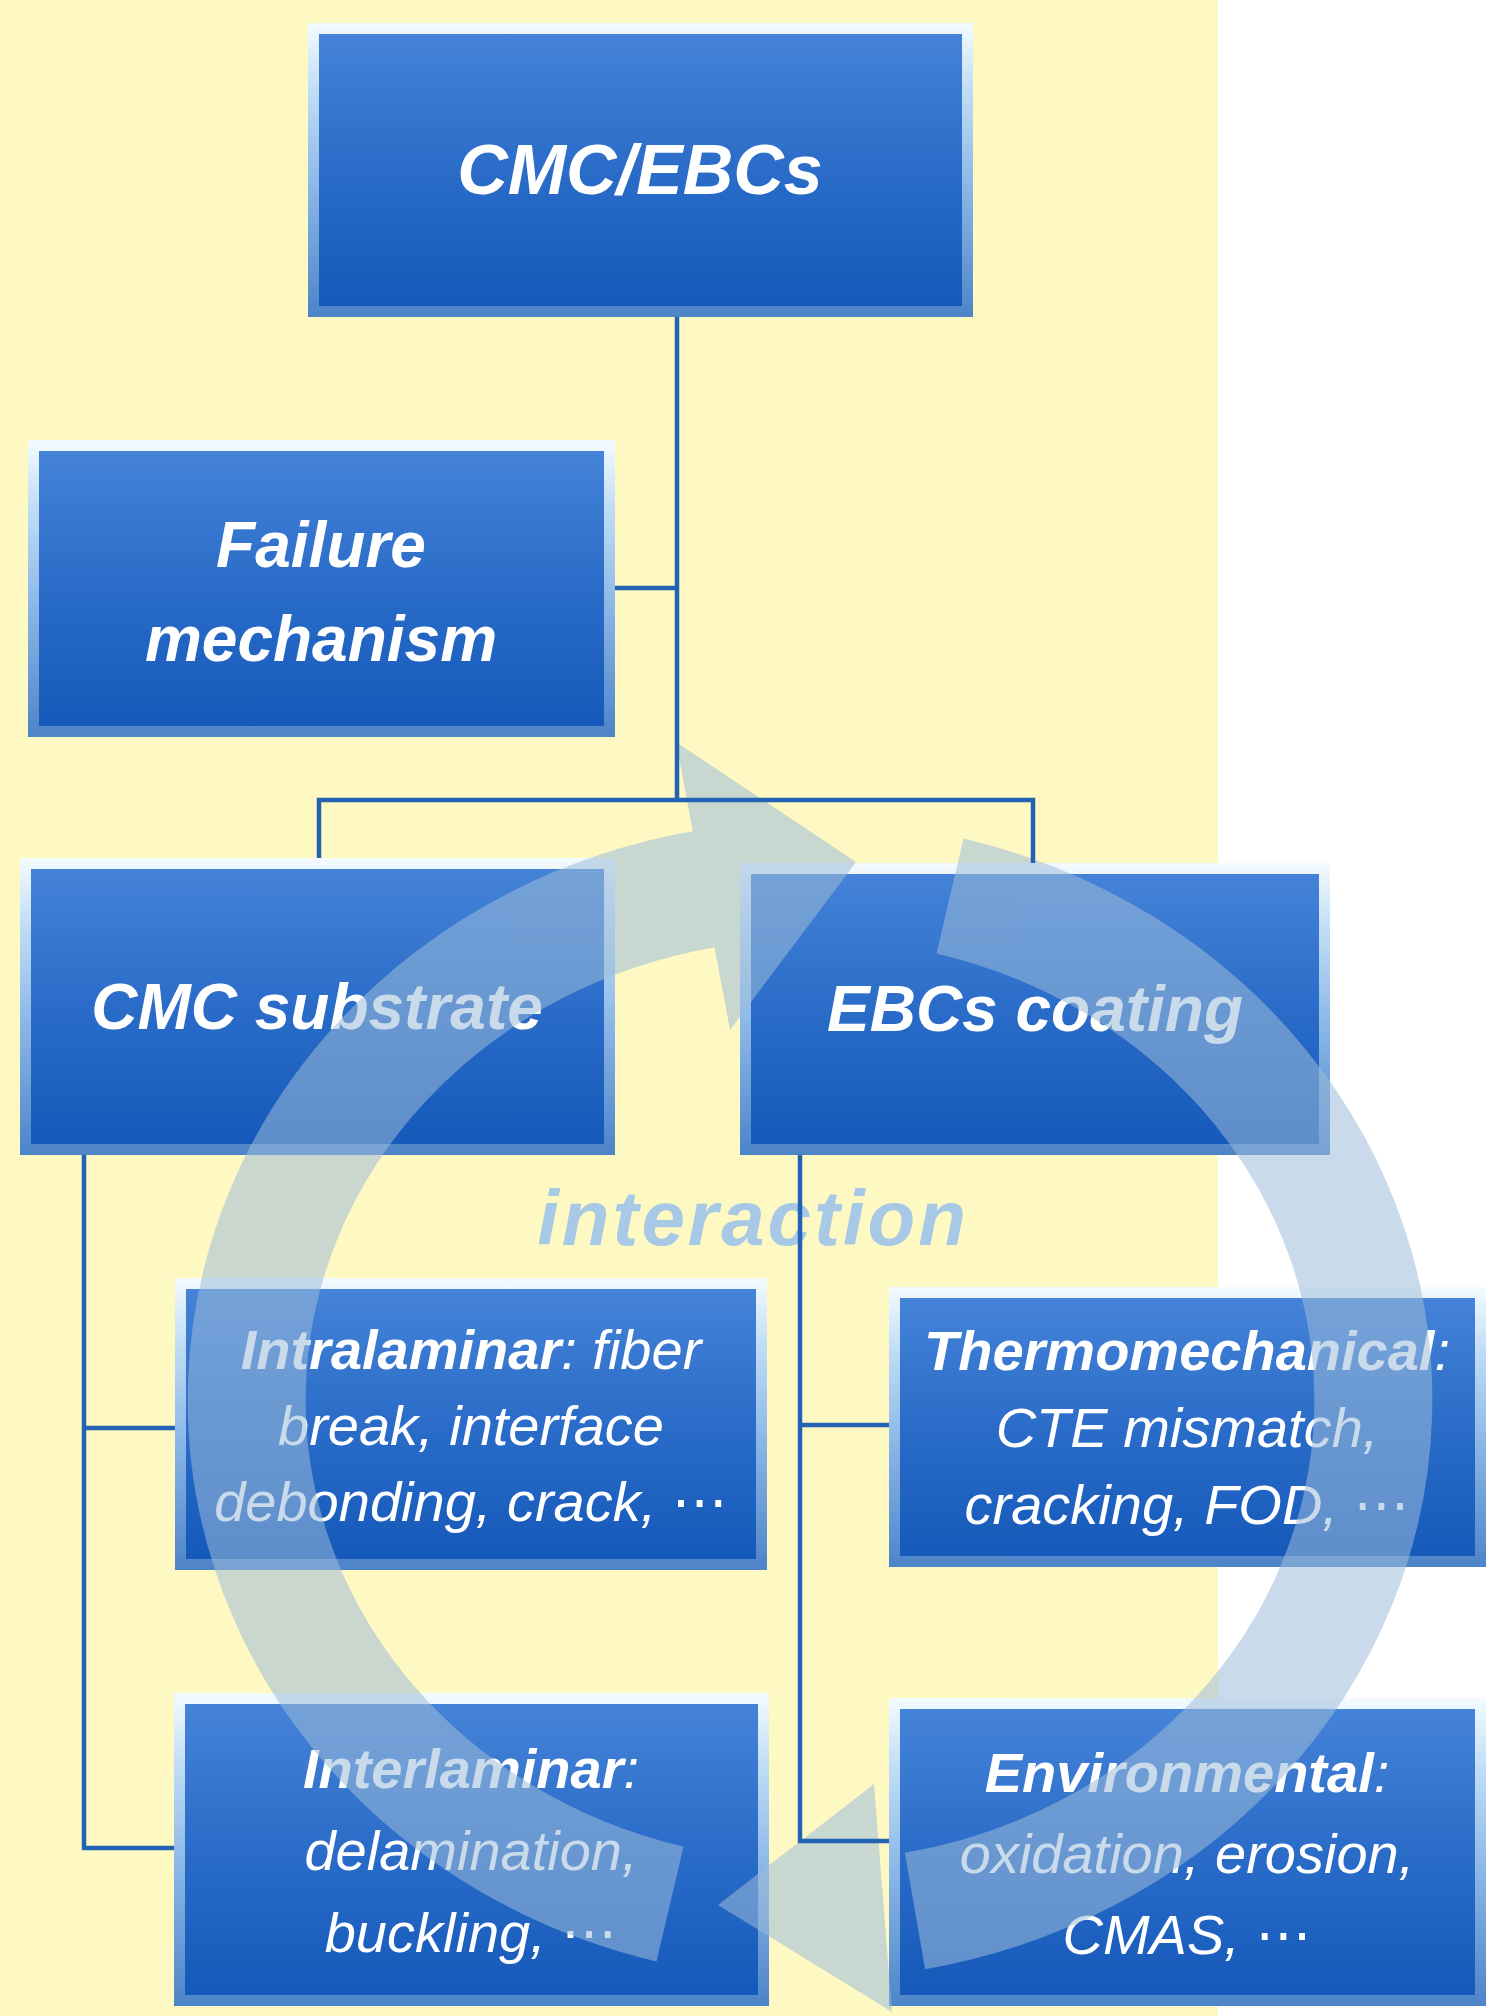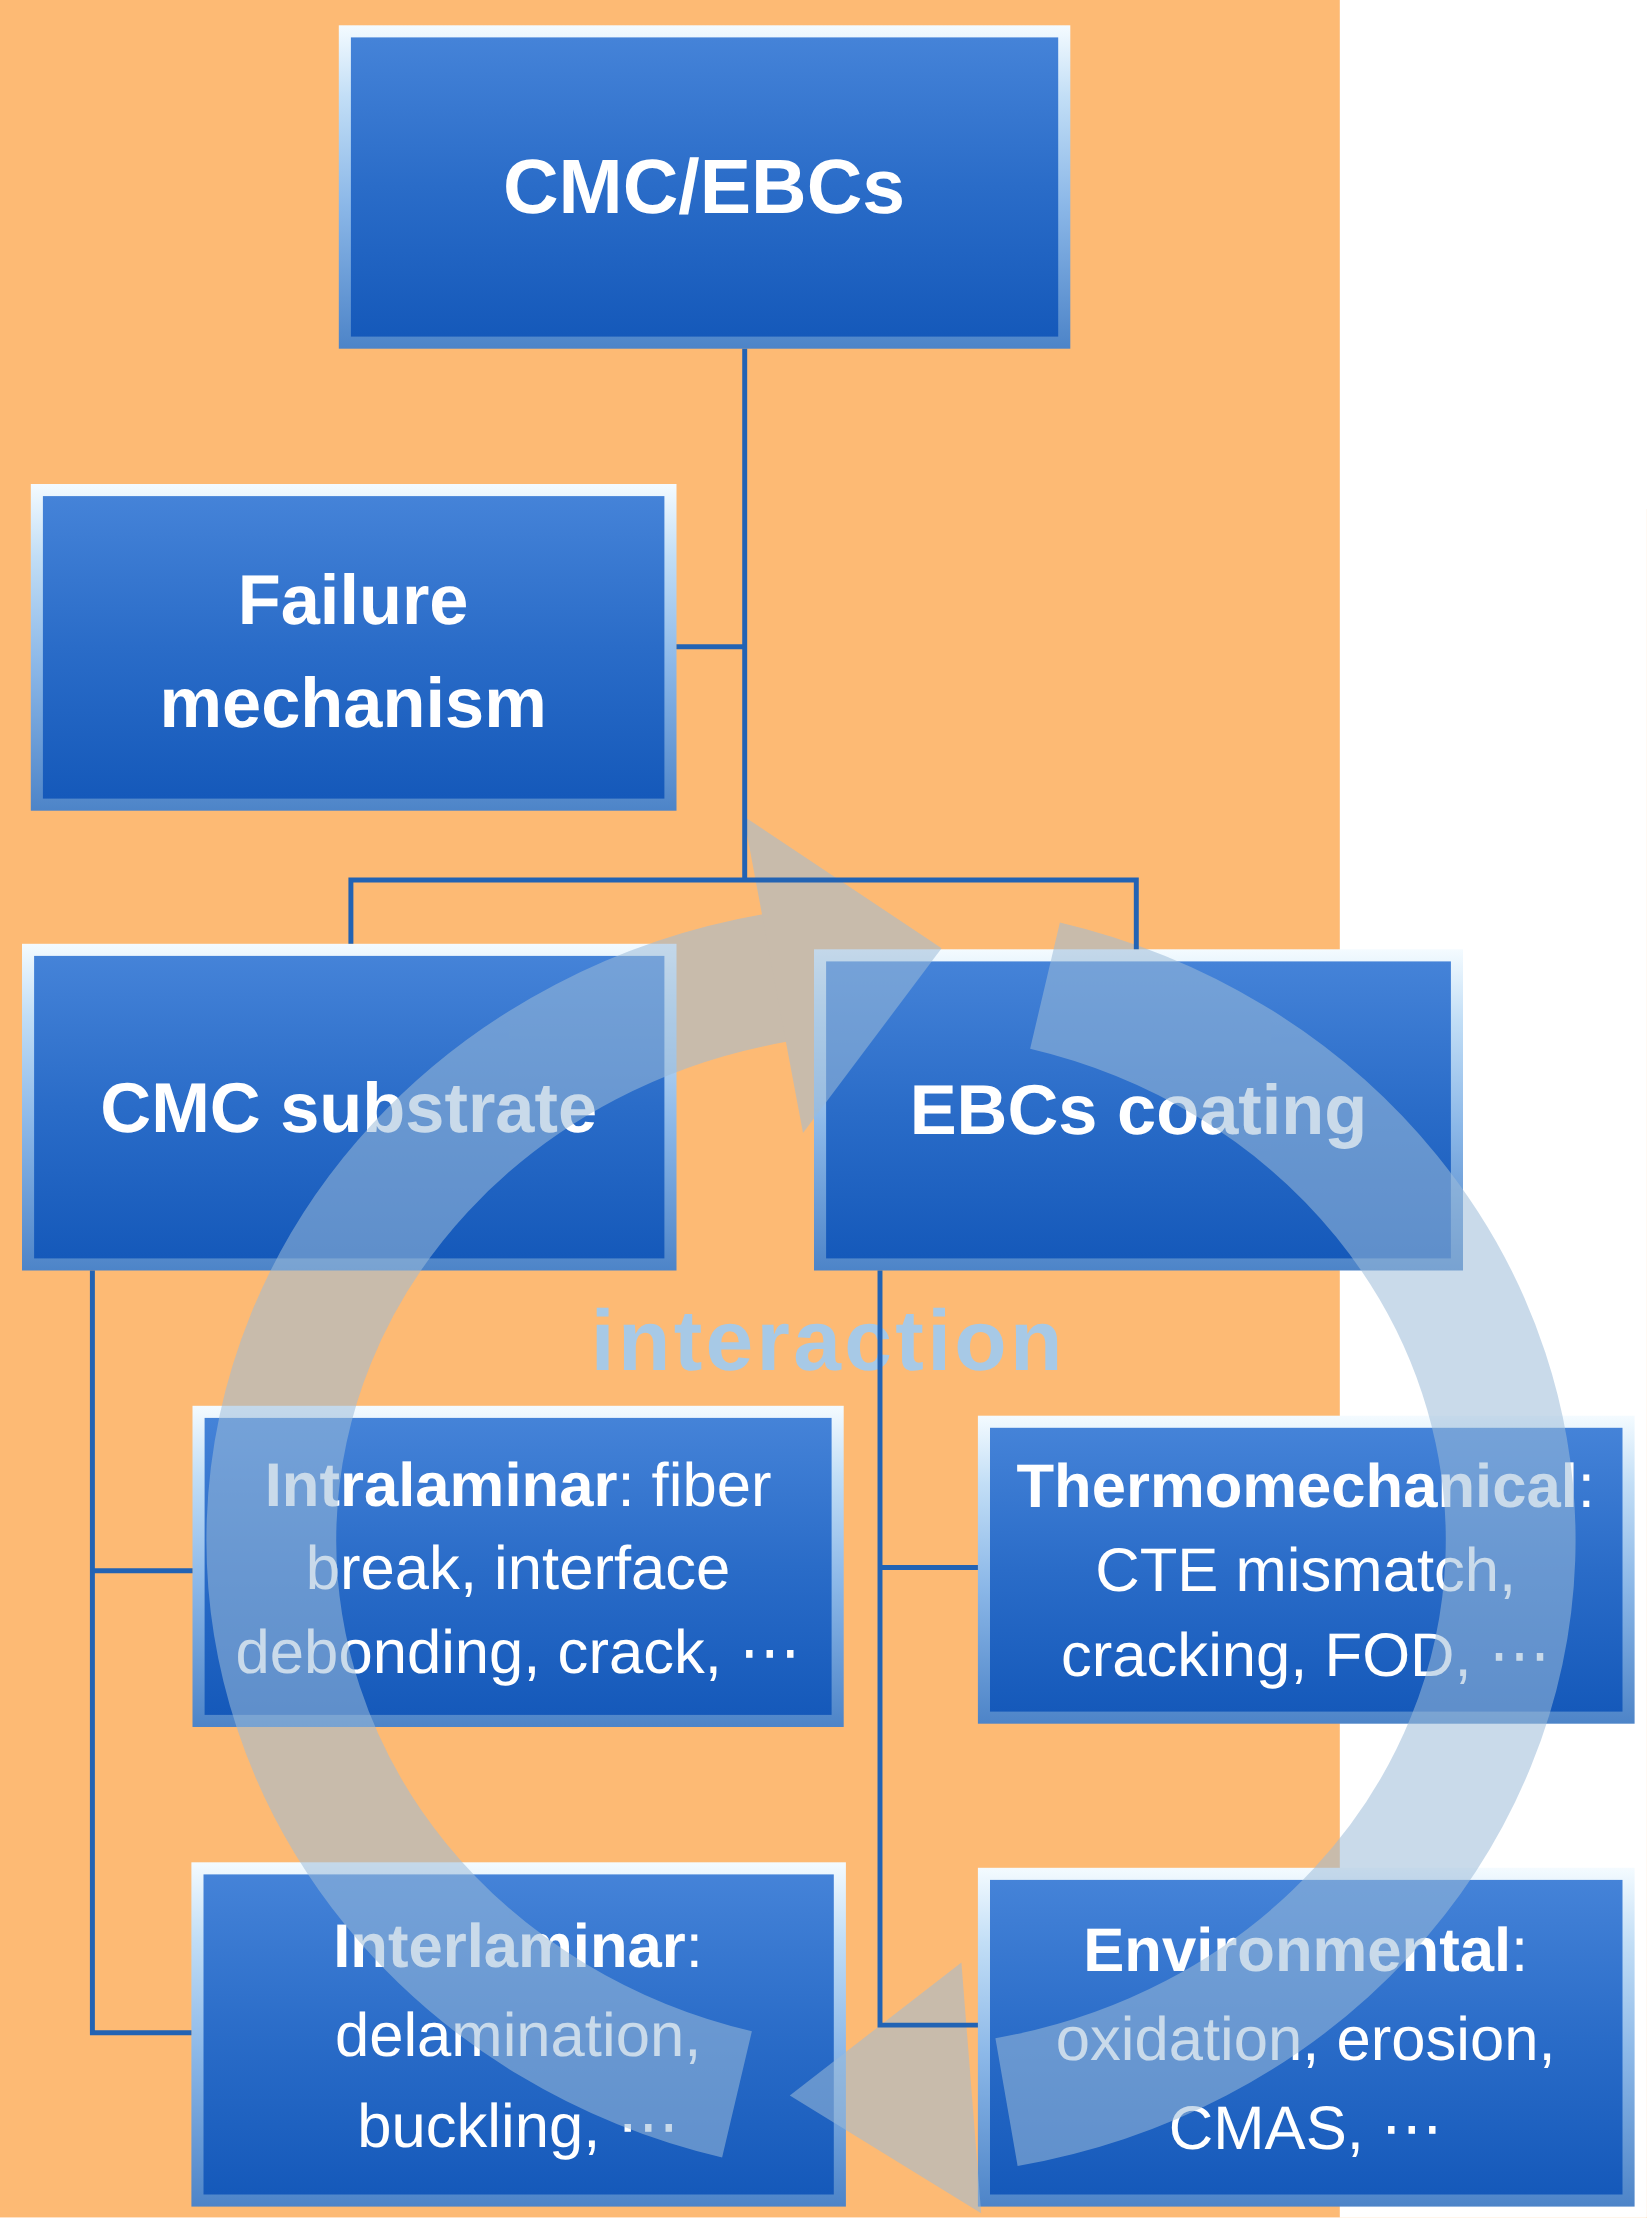--- a/index.html
+++ b/index.html
@@ -1,20 +1,21 @@
 <!DOCTYPE html>
 <html><head>
 <meta charset="utf-8">
 <style>
   html,body { margin:0; padding:0; background:#ffffff; }
   .stage {
     position:relative;
     width:1218px; height:2016px;
-    background:#fdba74;
+    background:#fef9c3;
     font-family:"Liberation Sans","DejaVu Sans",sans-serif;
+    font-style:italic;
   }
   svg { display:block; }
   .node-label { fill:#ffffff; font-weight:bold; }
   .node-line  { fill:#ffffff; font-weight:normal; }
   .b { font-weight:bold; }
   text { font-family:"Liberation Sans","DejaVu Sans",sans-serif; }
   .cycle-label { font-weight:bold; letter-spacing:3px; }
 </style>
 </head>
 <body>

